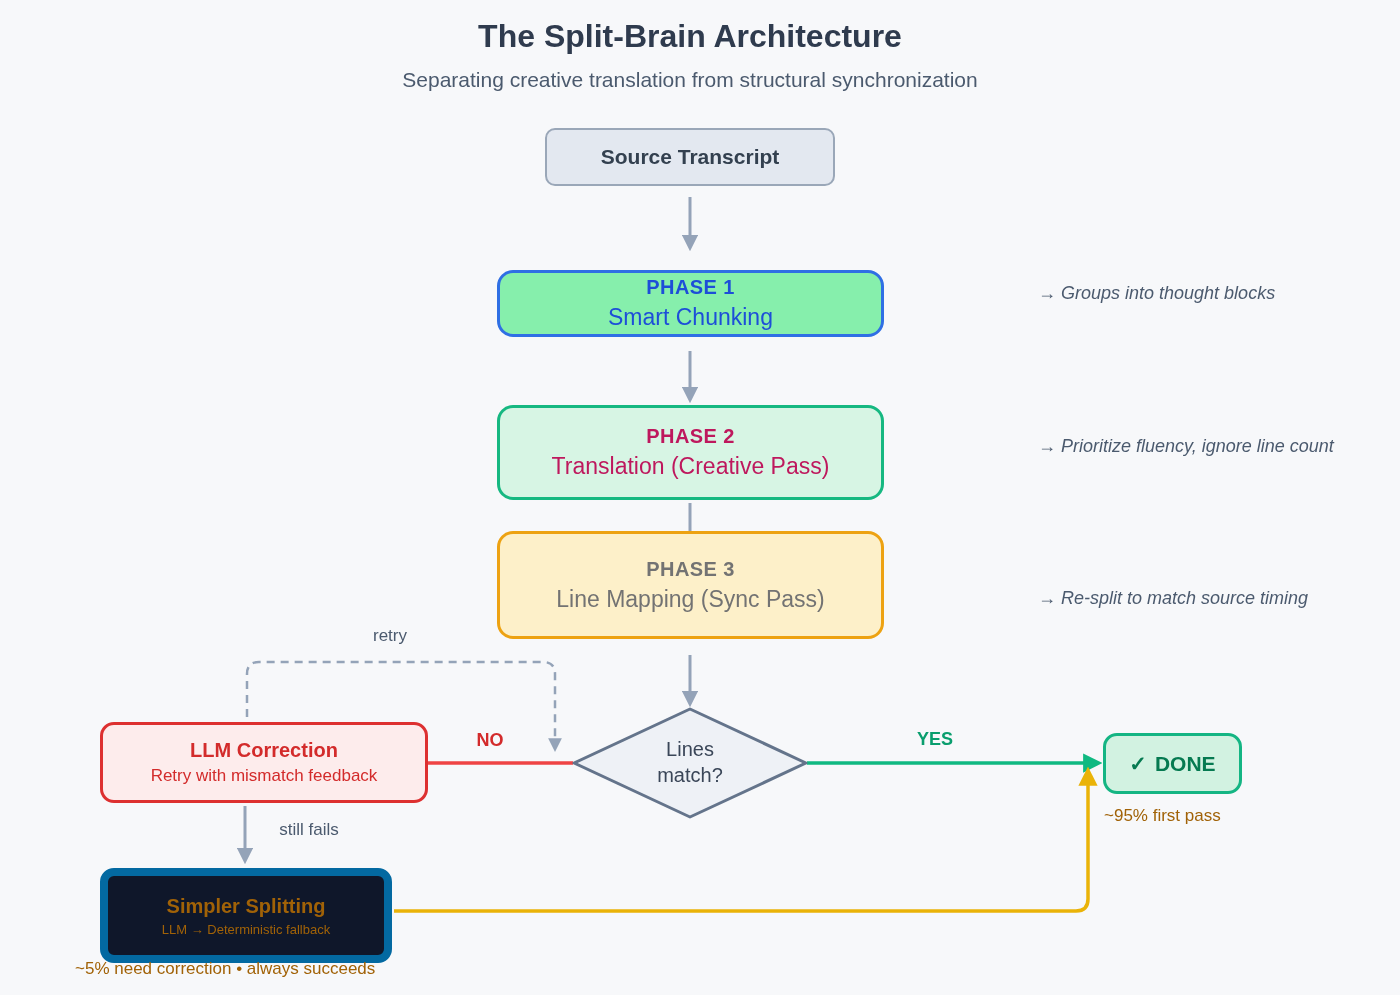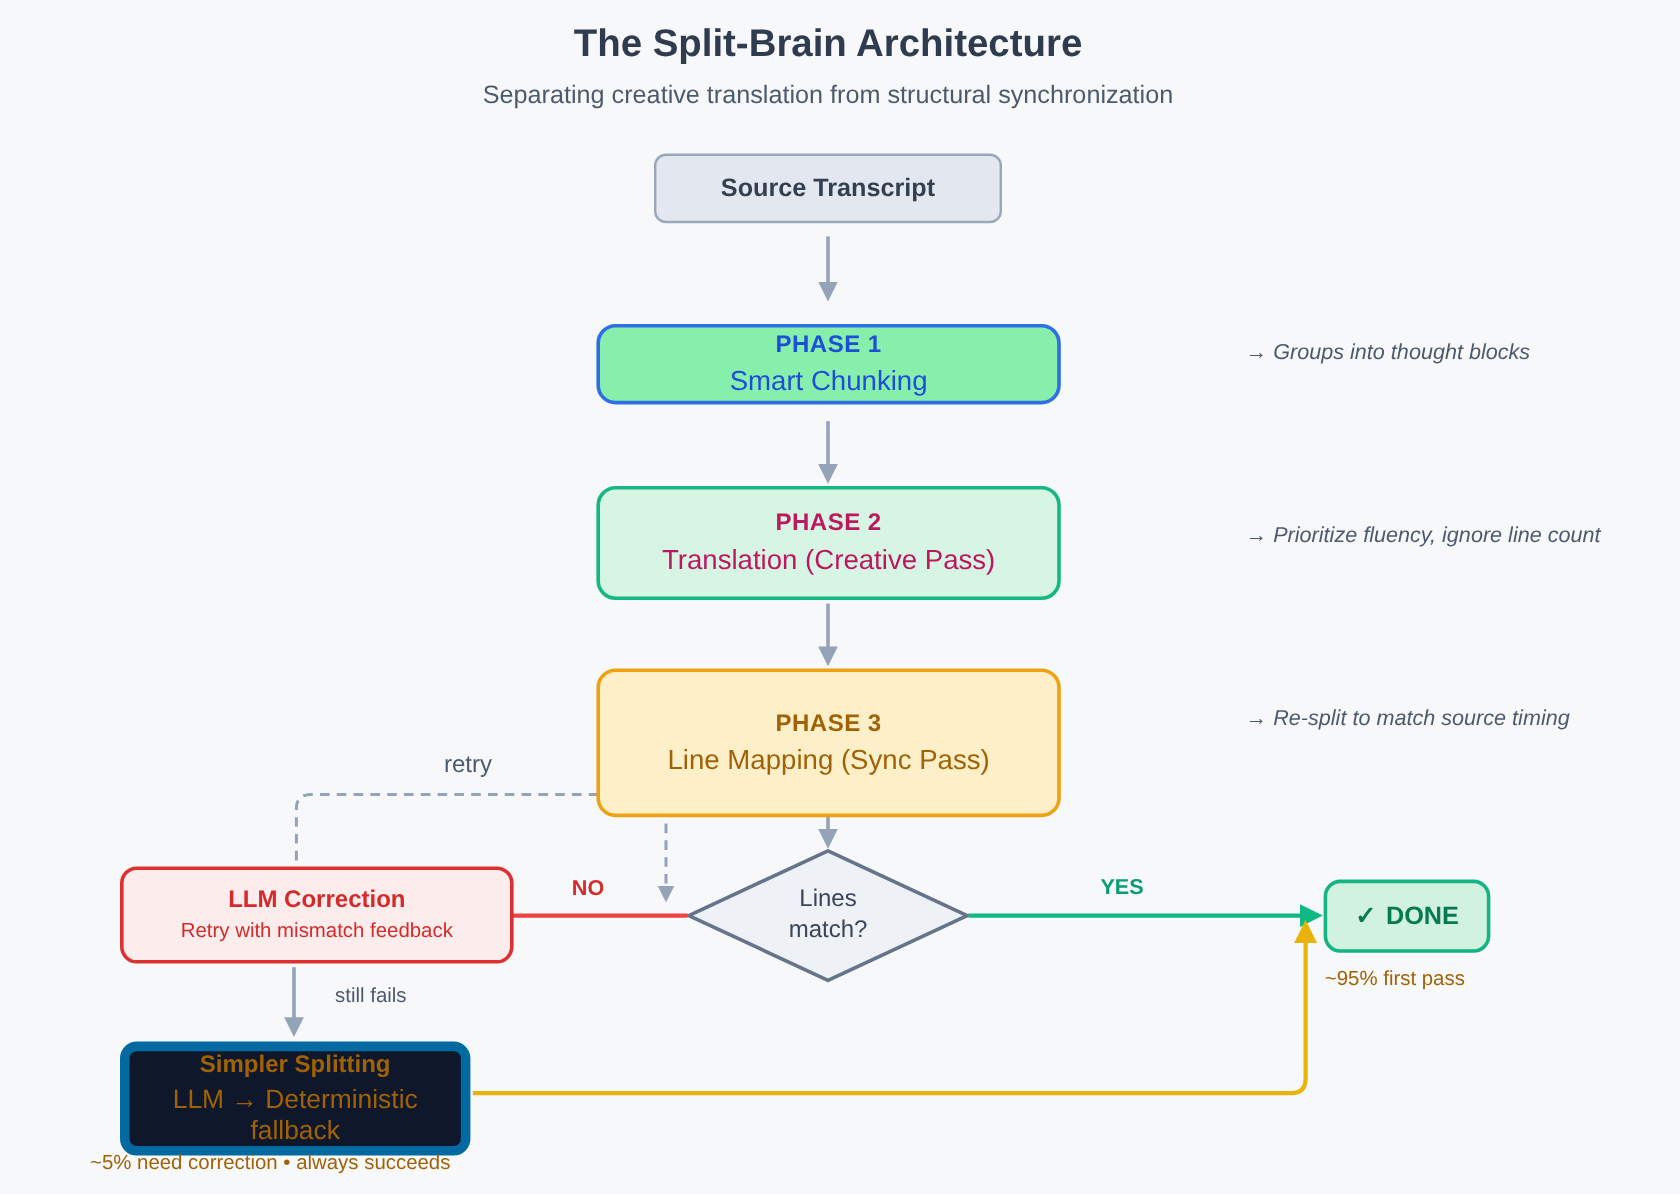--- a/index.html
+++ b/index.html
@@ -56,21 +56,21 @@
   .phase {
     left: 497px; width: 387px;
     border-radius: 16px;
     border-width: 3px; border-style: solid;
   }
   .phase .phase-title { font-size: 20px; font-weight: 700; letter-spacing: 0.4px; }
   .phase .phase-subtitle { font-size: 23px; font-weight: 400; margin-top: 5px; }
 
   .phase-1 { top: 270px; height: 67px; background: #86efac; border-color: #2f6fe4; color: #1d4ed8; }
   .phase-2 { top: 405px; height: 95px; background: #d7f5e4; border-color: #16b881; color: #be185d; }
-  .phase-3 { top: 557px; height: 124px; background: #fdf0c9; border-color: #eda212; color: #a16207; }
+  .phase-3 { top: 531px; height: 108px; background: #fdf0c9; border-color: #eda212; color: #737373; }
 
   .decision-label {
     left: 610px; top: 736px; width: 160px;
     text-align: center;
     font-size: 20px; color: #3a4658;
     white-space: pre-line; line-height: 1.3;
   }
 
   .node-llm {
     left: 100px; top: 722px; width: 328px; height: 81px;
@@ -93,35 +93,35 @@
   }
 
   .node-simpler {
     left: 100px; top: 868px; width: 292px; height: 95px;
     background: #0f172a;
     border: 8px solid #0369a1;
     border-radius: 14px;
     color: #a16207;
   }
   .node-simpler .node-title { font-size: 20px; font-weight: 700; }
-  .node-simpler .node-subtitle { font-size: 22px; margin-top: 4px; }
+  .node-simpler .node-subtitle { font-size: 13px; margin-top: 4px; }
 
   .annotation {
     left: 1038px; width: 360px;
     font-size: 18px; font-style: italic;
     color: #4b5a6e;
   }
   .annotation-1 { top: 283px; }
   .annotation-2 { top: 436px; }
   .annotation-3 { top: 588px; }
 
   .edge-label { text-align: center; }
   .label-no  { left: 458px;  top: 730px; width: 64px;  font-size: 18px; font-weight: 700; color: #d32b2b; }
   .label-yes { left: 898px;  top: 729px; width: 74px;  font-size: 18px; font-weight: 700; color: #0a9e6e; }
-  .label-retry { left: 338px; top: 626px; width: 104px; font-size: 20px; color: #4b5a6e; text-align: center; }
+  .label-retry { left: 338px; top: 626px; width: 104px; font-size: 17px; color: #4b5a6e; text-align: center; }
   .label-still-fails { left: 254px; top: 820px; width: 110px; font-size: 17px; color: #4b5a6e; }
 
   .caption { font-size: 17px; color: #a16207; }
   .caption-done { left: 1104px; top: 806px; width: 240px; text-align: left; }
   .caption-simpler { left: 75px; top: 959px; width: 420px; text-align: left; }
 </style>
 </head>
 <body>
 
 <div class="canvas">

